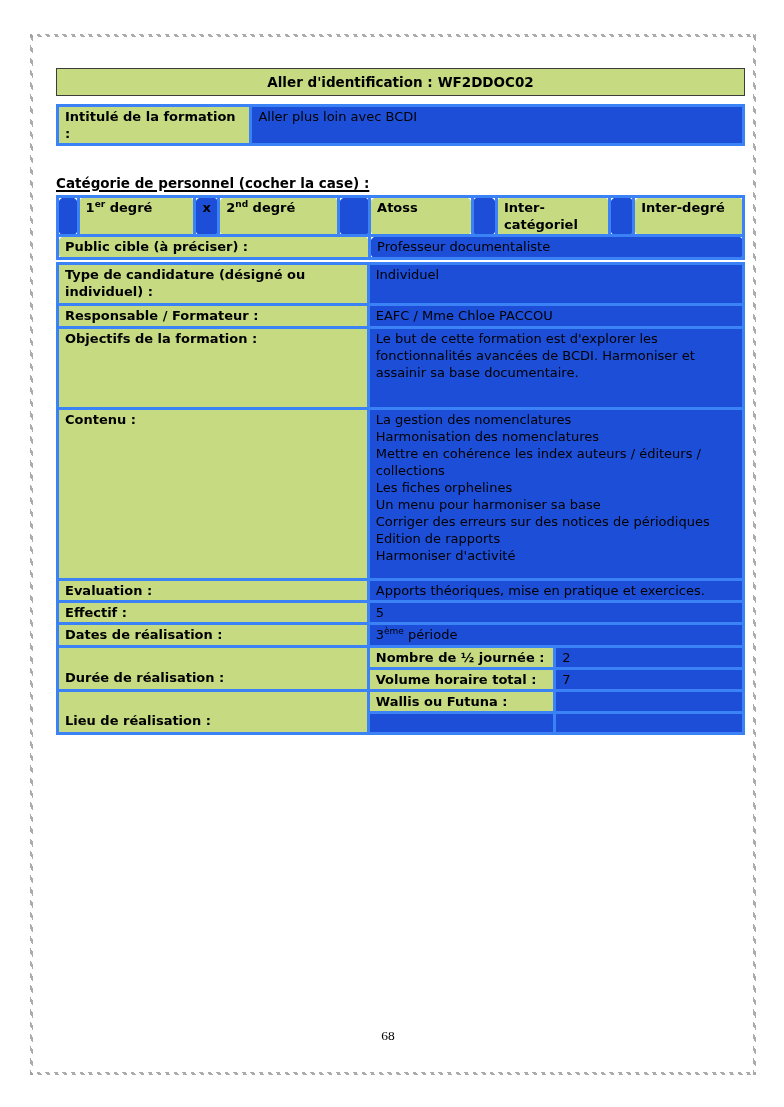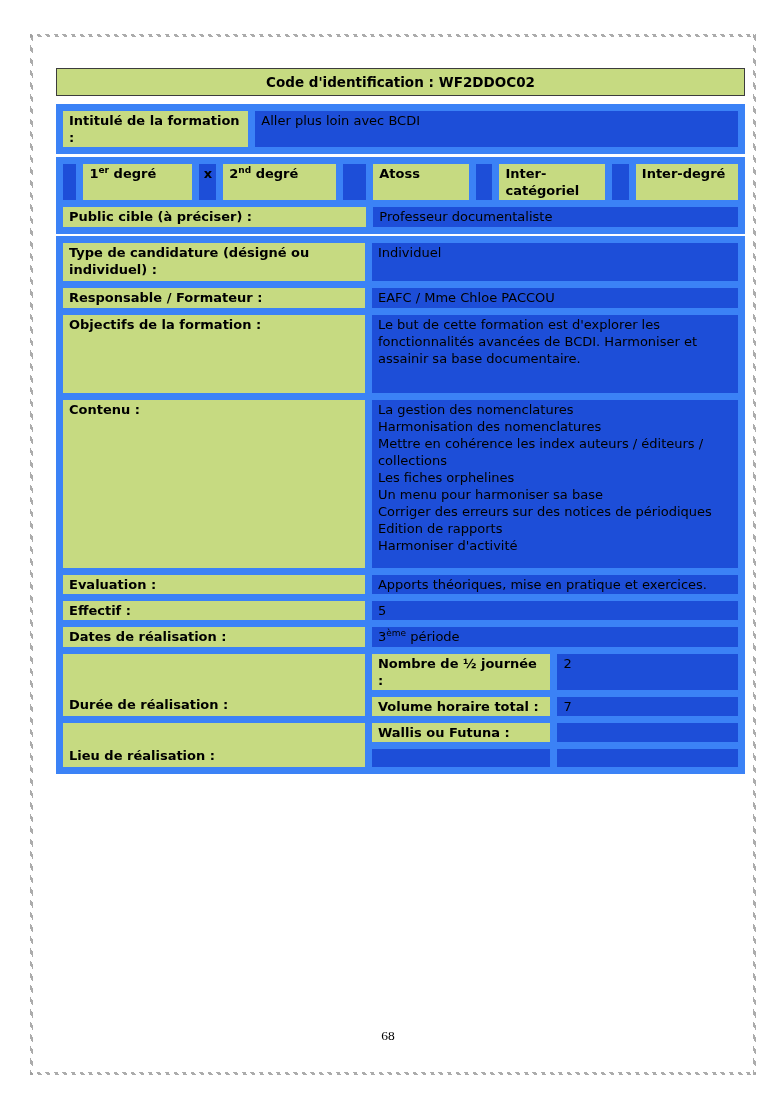--- a/index.html
+++ b/index.html
@@ -30,21 +30,21 @@
     display: flex;
     align-items: center;
     justify-content: center;
     font-weight: bold;
     font-size: 13.5px;
   }
   .code-bar .code-value { margin-left: 5px; }
 
   table { border-collapse: collapse; table-layout: fixed; width: 689px; }
   td {
-    border: 7px solid #3b82f6;
+    border: 3px solid #3b82f6;
     padding: 1px 6px;
     vertical-align: top;
     font-size: 13px;
     line-height: 17px;
     overflow: hidden;
   }
   .green { background: #c6da81; font-weight: bold; }
   .white { background: #1d4ed8; }
   .cb { text-align: center; font-weight: bold; padding: 1px 2px; }
   sup { font-size: 9px; line-height: 0; }
@@ -54,21 +54,21 @@
   .section-heading {
     margin-top: 28px;
     font-size: 13.5px;
     font-weight: bold;
     text-decoration: underline;
     text-decoration-thickness: 1.5px;
     text-underline-offset: 2px;
     line-height: 18px;
   }
   .cat-table { margin-top: 3px; }
-  .cat-table td { height: 18px; }
+  .cat-table td { height: 18px; border-radius: 8px; }
 
   .presentation-heading { margin-top: 21px; }
   .main-table { margin-top: 2px; }
 
   .bottom-label { vertical-align: bottom; padding-bottom: 3px; }
   .pre-list { white-space: pre-line; }
 
   .page-number {
     position: absolute;
     left: 0; right: 8px;
@@ -86,37 +86,38 @@
   <div class="page-border">
     <div class="pb-strip pb-top"></div>
     <div class="pb-strip pb-bottom"></div>
     <div class="pb-strip pb-left"></div>
     <div class="pb-strip pb-right"></div>
   </div>
 
   <div class="content">
 
     <div class="code-bar">
-      <span>Code d'identification :</span>
+      <span>Aller d'identification :</span>
       <span class="code-value">WF2DDOC02</span>
     </div>
 
     <table class="intitule-table">
       <colgroup>
           <col style="width:28.2%">
           <col style="width:71.8%">
         </colgroup>
       <tbody>
           <tr>
         <td class="green">Intitulé de la formation :</td>
         <td class="white">Aller plus loin avec BCDI</td>
       </tr>
     </tbody>
       </table>
 
+    <div class="section-heading">Catégorie de personnel (cocher la case) :</div>
 
     <table class="cat-table">
       <colgroup>
         <col style="width:3%">
           <col style="width:17%">
         <col style="width:3.5%">
           <col style="width:17.5%">
         <col style="width:4.5%">
           <col style="width:15%">
         <col style="width:3.5%">

